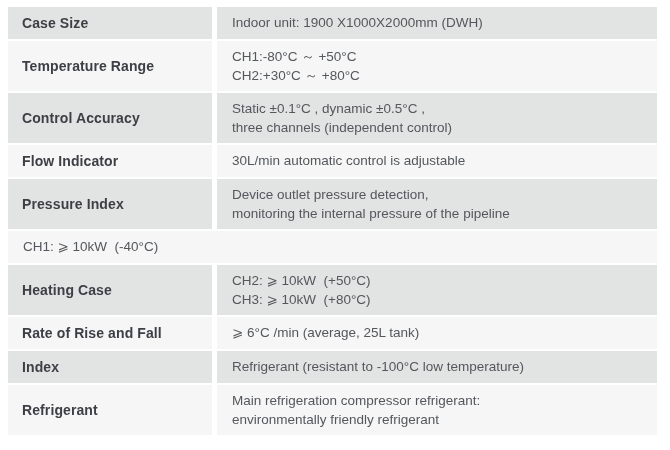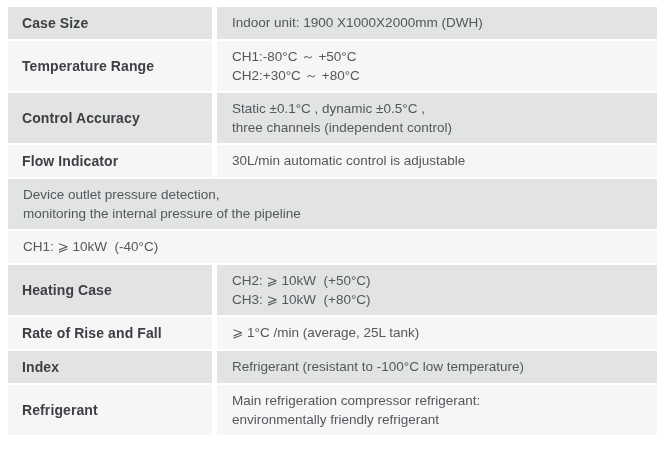--- a/index.html
+++ b/index.html
@@ -85,20 +85,21 @@
   </div>
 
   <div class="row even">
     <div class="cell label-cell">Flow Indicator</div>
     <div class="cell value-cell">
           <div class="value-line">30L/min automatic control is adjustable</div>
         </div>
   </div>
 
   <div class="row odd">
+    <div class="cell label-cell">Pressure Index</div>
     <div class="cell value-cell">
           <div class="value-line">Device outlet pressure detection,</div>
           <div class="value-line">monitoring the internal pressure of the pipeline</div>
         </div>
   </div>
 
   <div class="row even">
     <div class="cell value-cell">
           <div class="value-line">CH1: ⩾ 10kW  (-40°C)</div>
         </div>
@@ -108,21 +109,21 @@
     <div class="cell label-cell">Heating Case</div>
     <div class="cell value-cell">
           <div class="value-line">CH2: ⩾ 10kW  (+50°C)</div>
           <div class="value-line">CH3: ⩾ 10kW  (+80°C)</div>
         </div>
   </div>
 
   <div class="row even">
     <div class="cell label-cell">Rate of Rise and Fall</div>
     <div class="cell value-cell">
-          <div class="value-line">⩾ 1°C /min (average, 25L tank)</div>
+          <div class="value-line">⩾ 6°C /min (average, 25L tank)</div>
         </div>
   </div>
 
   <div class="row odd">
     <div class="cell label-cell">Index</div>
     <div class="cell value-cell">
           <div class="value-line">Refrigerant (resistant to -100°C low temperature)</div>
         </div>
   </div>
 

